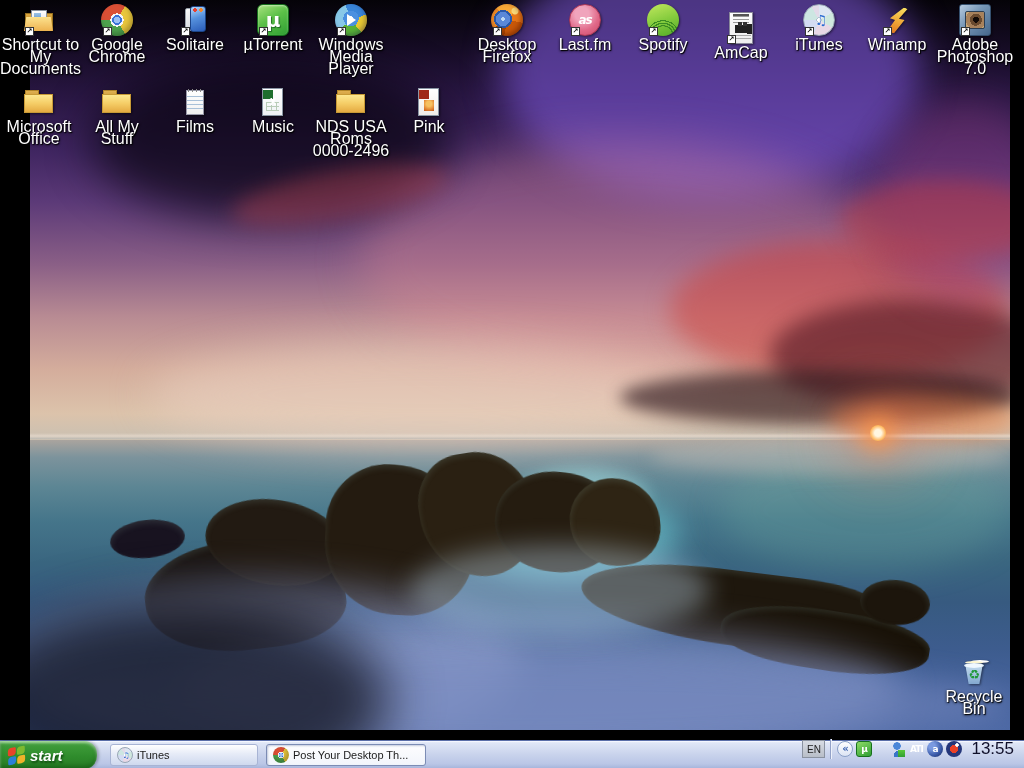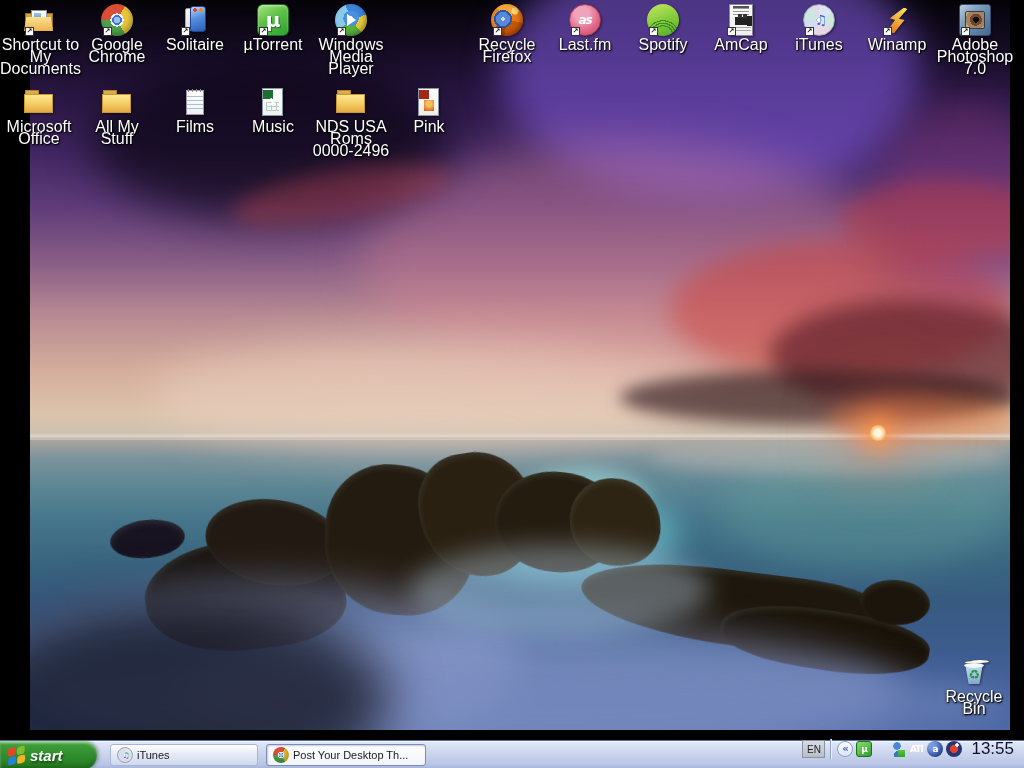--- a/index.html
+++ b/index.html
@@ -309,37 +309,37 @@
       <span class="ic ic-wmp"></span>
     <span class="sc" data-glyph="↗"></span>
         </span>
     <span class="lbl">Windows Media Player</span>
   </div>
       <div class="cell" style="left: 468px; top: 4px;">
     <span class="icw">
       <span class="ic ic-firefox"></span>
     <span class="sc" data-glyph="↗"></span>
         </span>
-    <span class="lbl">Recycle Firefox</span>
+    <span class="lbl">Desktop Firefox</span>
   </div>
       <div class="cell" style="left: 546px; top: 4px;">
     <span class="icw">
       <span class="ic ic-lastfm" data-glyph="as"></span>
     <span class="sc" data-glyph="↗"></span>
         </span>
     <span class="lbl">Last.fm</span>
   </div>
       <div class="cell" style="left: 624px; top: 4px;">
     <span class="icw">
       <span class="ic ic-spotify"></span>
     <span class="sc" data-glyph="↗"></span>
         </span>
     <span class="lbl">Spotify</span>
   </div>
-      <div class="cell" style="left: 702px; top: 4px;">
+      <div class="cell" style="left: 702px; top: 12px;">
     <span class="icw">
       <span class="ic ic-amcap"></span>
     <span class="sc" data-glyph="↗"></span>
         </span>
     <span class="lbl">AmCap</span>
   </div>
       <div class="cell" style="left: 780px; top: 4px;">
     <span class="icw">
       <span class="ic ic-itunes" data-glyph="♫"></span>
     <span class="sc" data-glyph="↗"></span>

